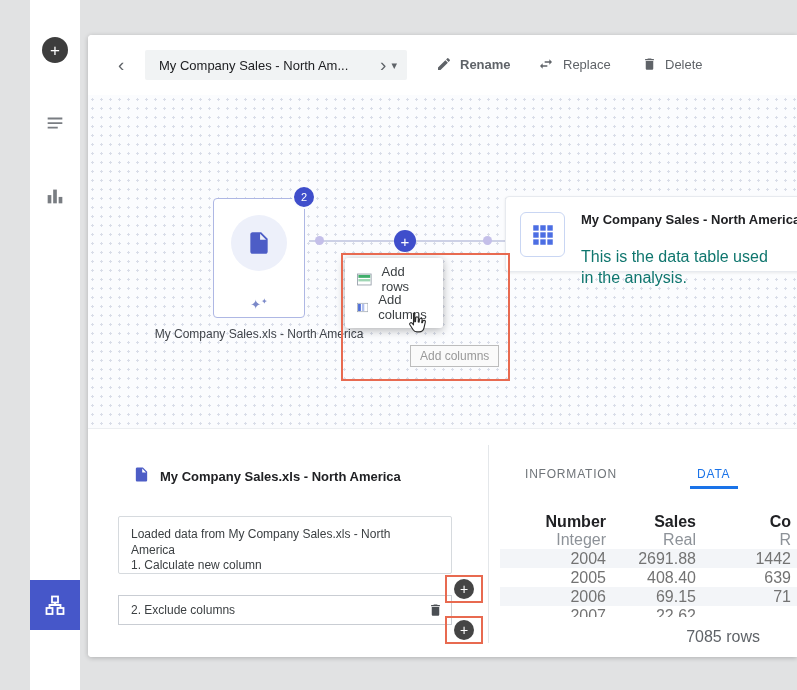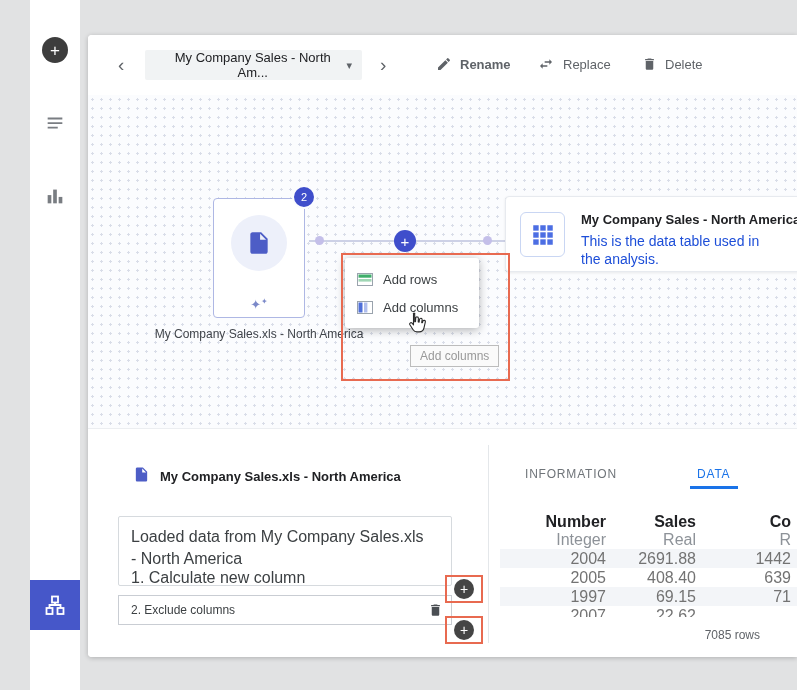--- a/index.html
+++ b/index.html
@@ -22,21 +22,21 @@
   .sb-viz{top:185px;}
   .sb-selected{position:absolute;left:0;top:580px;width:50px;height:50px;background:var(--sidebar-selected);border:none;cursor:pointer;display:flex;align-items:center;justify-content:center;}
   .sb-selected svg{width:24px;height:24px;}
   
   .card{position:absolute;left:88px;top:35px;width:709px;height:622px;background:#fff;border-radius:4px 0 0 4px;box-shadow:0 1px 5px rgba(0,0,0,.22);}
   
   .toolbar{position:absolute;top:0;left:0;width:100%;height:60px;background:#fff;border-radius:4px 0 0 0;}
   .chev{position:absolute;top:18px;background:none;border:none;color:#5f6368;font-size:19px;line-height:24px;cursor:pointer;padding:0;}
   .chev-left{left:30px;}
   .chev-right{left:292px;}
-  .dropdown{position:absolute;left:57px;top:15px;width:217px;height:30px;background:#f1f3f4;border:none;border-radius:2px;display:flex;align-items:center;justify-content:space-between;padding:0 10px 0 14px;font-size:13px;color:#202124;cursor:pointer;font-family:inherit;}
+  .dropdown{position:absolute;left:57px;top:15px;width:262px;height:30px;background:#f1f3f4;border:none;border-radius:2px;display:flex;align-items:center;justify-content:space-between;padding:0 10px 0 14px;font-size:13px;color:#202124;cursor:pointer;font-family:inherit;}
   .dd-caret{color:#5f6368;font-size:11px;}
   .tbtn{position:absolute;top:21px;display:flex;align-items:center;gap:8px;background:none;border:none;color:#5f6368;font-size:13px;cursor:pointer;font-family:inherit;padding:0;}
   .tbtn svg{flex:none;}
   .btn-rename{left:348px;font-weight:bold;}
   .btn-replace{left:449px;}
   .btn-delete{left:554px;}
   
   .canvas{position:absolute;top:60px;left:0;width:709px;height:333px;background:#fbfcfe;background-image:radial-gradient(#d9dde8 1px,transparent 1.2px);background-size:9px 9px;}
   .node{position:absolute;left:125px;top:103px;width:92px;height:120px;background:#fff;border:1px solid #aeb7e4;border-radius:4px;cursor:pointer;}
   .node-circle{position:absolute;left:50%;top:16px;transform:translateX(-50%);width:56px;height:56px;border-radius:50%;background:#edf0fa;display:flex;align-items:center;justify-content:center;color:#4d5dc6;}
@@ -46,33 +46,33 @@
   .badge{position:absolute;left:204px;top:90px;width:24px;height:24px;border-radius:50%;background:var(--accent);border:2px solid #fbfcfe;color:#fff;font-size:11px;line-height:20px;text-align:center;z-index:2;}
   .node-label{position:absolute;left:171px;top:232px;transform:translateX(-50%);white-space:nowrap;font-size:12px;color:#40444a;}
   .connector{position:absolute;left:221px;top:145px;width:196px;height:2px;background:#cdd1e6;}
   .conn-dot{position:absolute;top:141px;width:9px;height:9px;border-radius:50%;background:#c4bfe9;}
   .conn-dot.left{left:227px;}
   .conn-dot.right{left:395px;}
   .conn-plus{position:absolute;left:306px;top:135px;width:22px;height:22px;border-radius:50%;background:var(--accent);color:#fff;border:none;font-size:15px;line-height:21px;text-align:center;cursor:pointer;padding:0;z-index:4;}
   .table-card{position:absolute;left:417px;top:101px;width:300px;height:76px;background:#fff;border:1px solid #e7eaef;border-radius:4px;box-shadow:0 1px 3px rgba(0,0,0,.08);display:flex;gap:16px;padding:15px 14px;cursor:pointer;}
   .grid-icon{flex:none;width:45px;height:45px;border-radius:6px;background:#fff;border:1px solid #c9d6f3;display:flex;align-items:center;justify-content:center;color:#4c6ee3;}
   .tc-title{font-size:13px;font-weight:bold;color:#202124;white-space:nowrap;}
-  .tc-desc{margin-top:5px;font-size:14px;line-height:1.3;color:#1d4ed8;width:195px;}
-  .menu{position:absolute;left:257px;top:163px;width:134px;background:#fff;border-radius:3px;box-shadow:0 2px 10px rgba(0,0,0,.3);padding:7px 0;z-index:5;}
+  .tc-desc{margin-top:20px;font-size:16px;line-height:1.3;color:#0f766e;width:195px;}
+  .menu{position:absolute;left:257px;top:163px;width:98px;background:#fff;border-radius:3px;box-shadow:0 2px 10px rgba(0,0,0,.3);padding:7px 0;z-index:5;}
   .menu-item{height:28px;display:flex;align-items:center;gap:10px;padding:0 12px;font-size:13px;color:#3c4043;cursor:pointer;}
   .cursor{position:absolute;left:318px;top:216px;z-index:7;}
   .tooltip{position:absolute;left:322px;top:250px;padding:3px 9px;background:#fafafa;border:1px solid #bcbcbc;font-size:12px;color:#999;white-space:nowrap;z-index:6;}
   .hl{position:absolute;border:2px solid var(--highlight);z-index:8;pointer-events:none;}
   .hl-menu{left:253px;top:158px;width:169px;height:128px;}
   
   .details{position:absolute;left:0;top:393px;width:709px;height:229px;background:#fff;border-top:1px solid #eceef1;border-radius:0 0 0 4px;}
   .v-divider{position:absolute;left:400px;top:16px;bottom:14px;width:1px;background:#e4e7ea;}
   .src-icon{position:absolute;left:45px;top:37px;color:#4d5dc6;}
   .src-title{position:absolute;left:72px;top:40px;font-size:13px;font-weight:bold;color:#202124;}
-  .box1{position:absolute;left:30px;top:87px;width:334px;height:70px;background:#fff;border:1px solid #d6dade;border-radius:2px;padding:9px 12px;font-size:16px;color:#3c4043;cursor:pointer;}
+  .box1{position:absolute;left:30px;top:87px;width:334px;height:58px;background:#fff;border:1px solid #d6dade;border-radius:2px;padding:9px 12px;font-size:12px;color:#3c4043;cursor:pointer;}
   .box1 .loaded{line-height:1.35;width:302px;}
   .box1 .step1{}
   .box2{position:absolute;left:30px;top:166px;width:334px;height:30px;background:#fff;border:1px solid #c9cdd3;display:flex;align-items:center;justify-content:space-between;padding:0 6px 0 12px;font-size:12px;color:#3c4043;cursor:pointer;}
   .box2 .trash-btn{background:none;border:none;color:#4a4e53;cursor:pointer;padding:2px;display:flex;}
   .insert-hl{position:absolute;width:38px;height:28px;border:2px solid var(--highlight);display:flex;align-items:center;justify-content:center;}
   .insert-hl.one{left:357px;top:146px;}
   .insert-hl.two{left:357px;top:187px;}
   .plus-mini{width:20px;height:20px;border-radius:50%;background:#454545;color:#fff;border:none;font-size:14px;line-height:19px;text-align:center;cursor:pointer;padding:0;}
   .tab{position:absolute;top:38px;background:none;border:none;font-size:12px;letter-spacing:.8px;color:#6f7479;cursor:pointer;font-family:inherit;padding:0;}
   .tab-info{left:437px;}
@@ -81,21 +81,21 @@
   .preview{position:absolute;left:412px;top:84px;width:297px;height:104px;overflow:hidden;}
   .preview table{border-collapse:collapse;table-layout:fixed;width:297px;}
   .preview col.c1{width:112px;}
   .preview col.c2{width:90px;}
   .preview col.c3{width:95px;}
   .preview th,.preview td{text-align:right;padding:0 6px 0 0;font-size:16px;white-space:nowrap;overflow:hidden;}
   .preview tr.names th{height:18px;font-weight:bold;color:#202124;}
   .preview tr.types th{height:18px;font-weight:normal;color:#8d9298;}
   .preview tbody td{height:19px;color:#737373;}
   .preview tbody tr:nth-child(odd){background:#f3f5f8;}
-  .rowcount{position:absolute;right:37px;top:199px;font-size:12px;color:#5f6368;}
+  .rowcount{position:absolute;right:37px;top:199px;font-size:16px;color:#5f6368;}
 </style>
 </head>
 <body>
 
 <div class="screen">
 
   <aside class="sidebar">
     <button class="sb-add"><span>+</span></button>
     <button class="sb-icon sb-data">
       <svg viewBox="0 0 24 24" fill="none" stroke="currentColor" stroke-width="2">
@@ -271,21 +271,21 @@
               <td>2004</td>
               <td>2691.88</td>
               <td>1442</td>
             </tr>
             <tr>
               <td>2005</td>
               <td>408.40</td>
               <td>639</td>
             </tr>
             <tr>
-              <td>1997</td>
+              <td>2006</td>
               <td>69.15</td>
               <td>71</td>
             </tr>
             <tr>
               <td>2007</td>
               <td>22.62</td>
               <td></td>
             </tr>
           </tbody>
         </table>

